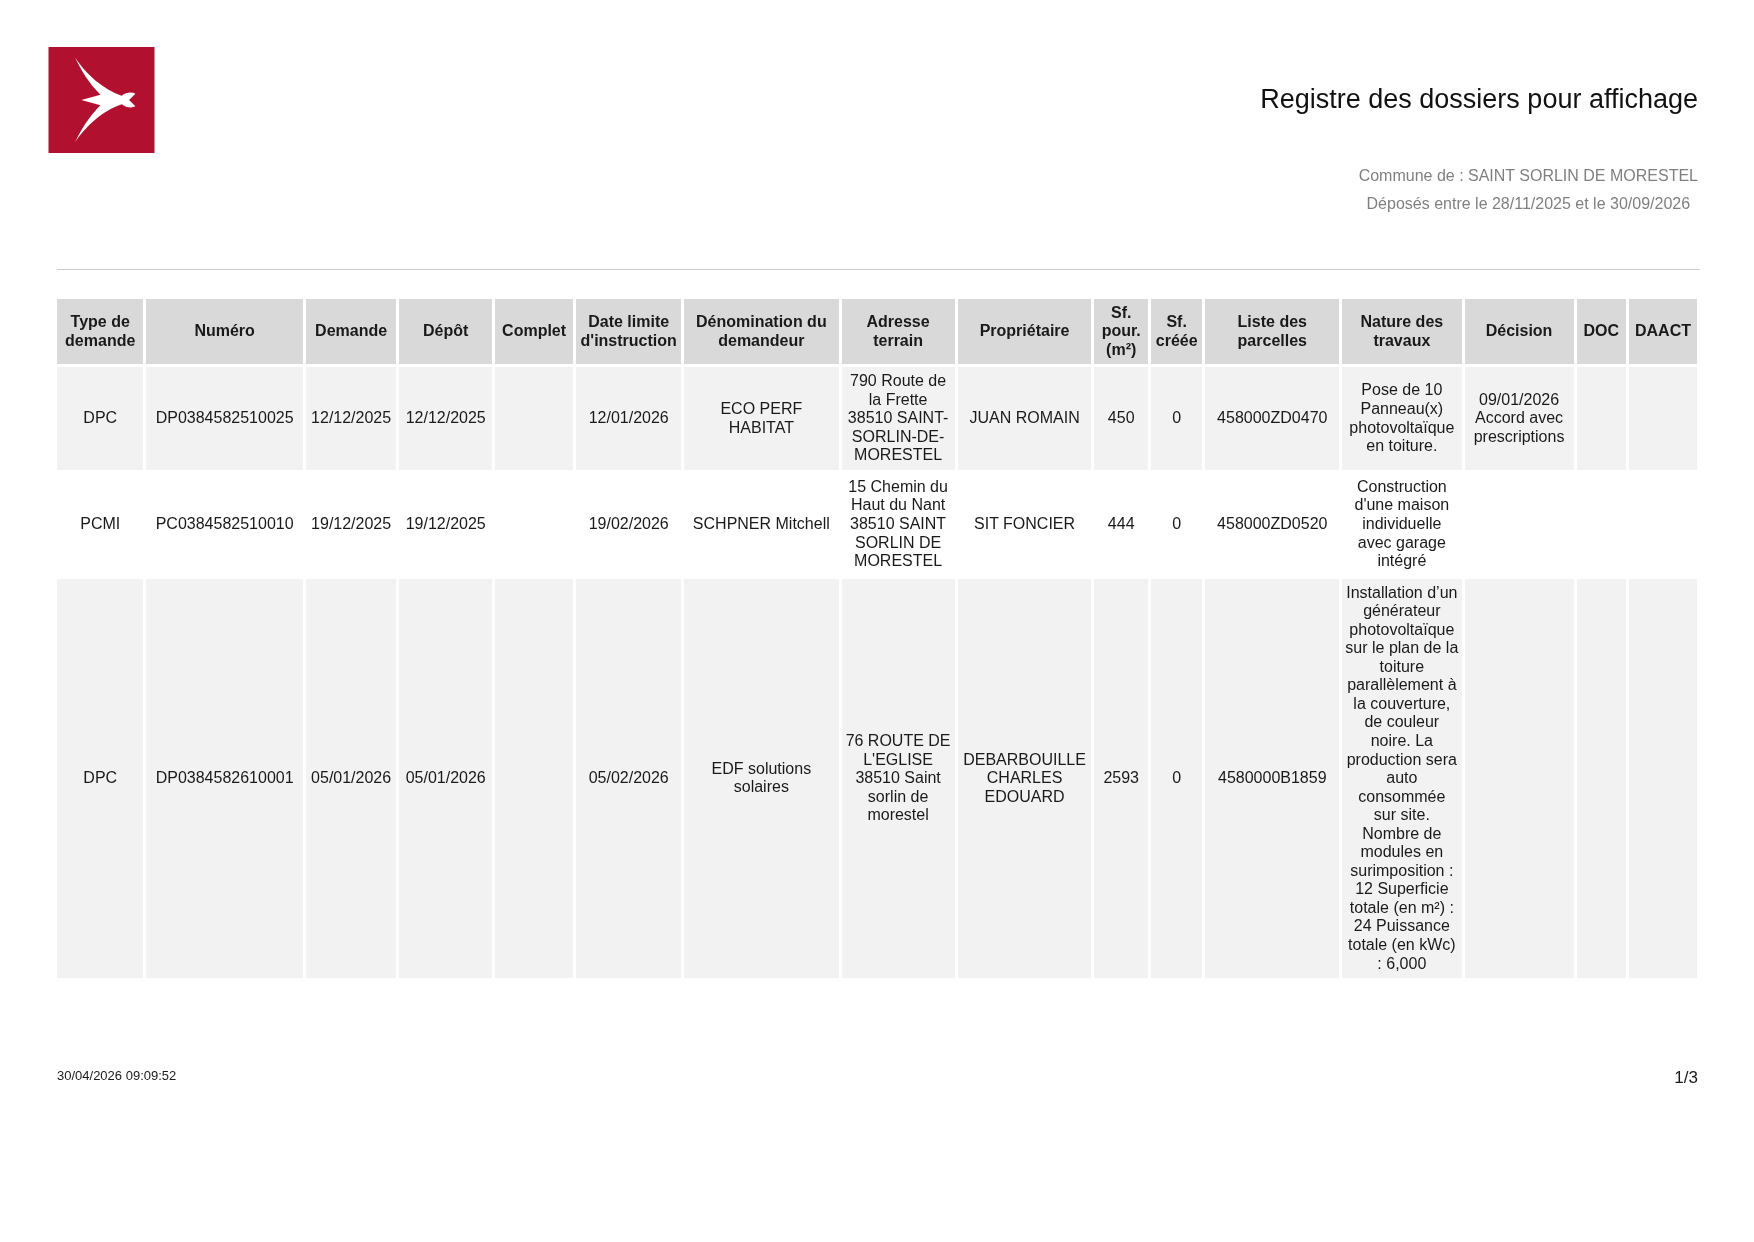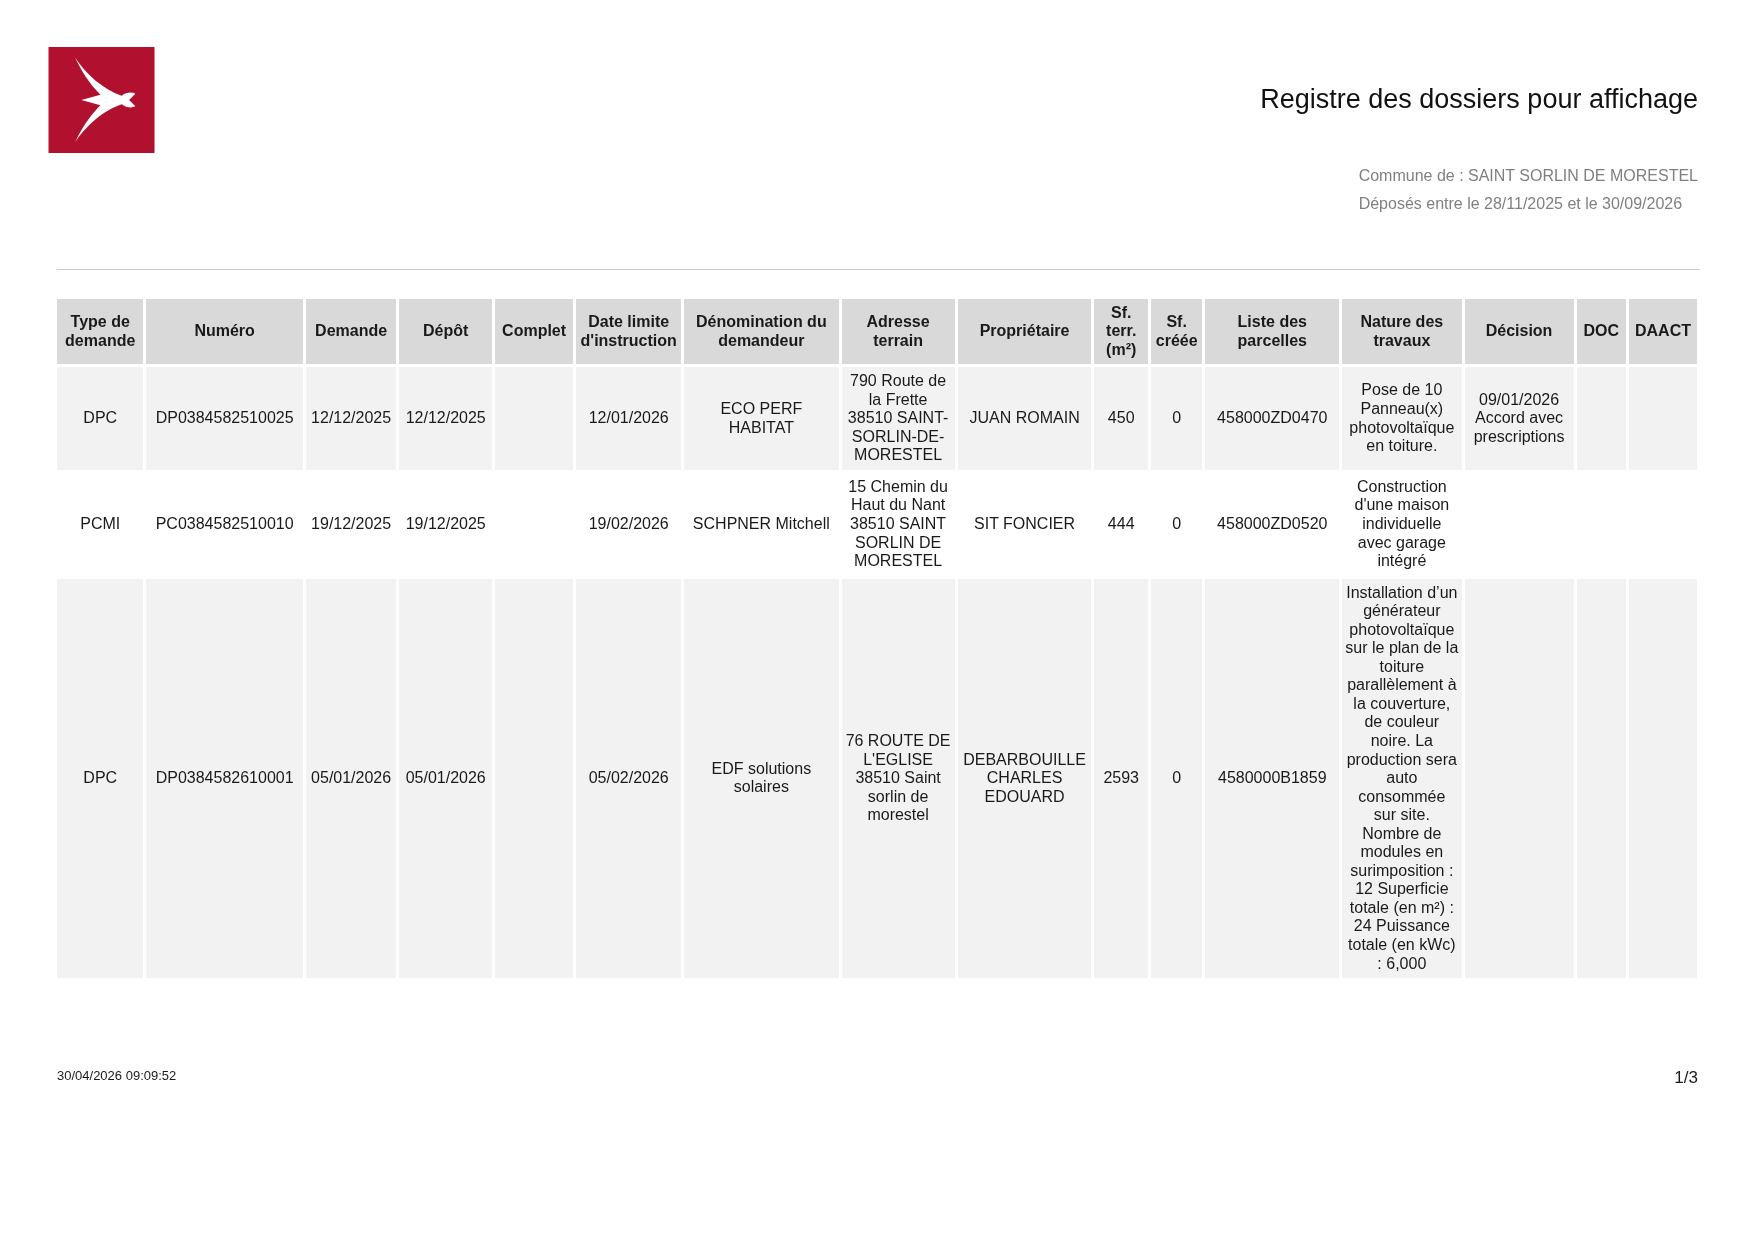--- a/index.html
+++ b/index.html
@@ -19,21 +19,21 @@
     display: block;
   }
   .doc-title {
     position: absolute; right: 56px; top: 84px;
     font-size: 27px; font-weight: 400; color: #111111;
     white-space: nowrap;
     margin-left: 20px;
   }
   .subtitle-block {
     position: absolute; right: 56px; top: 162px;
-    text-align: left; color: #808080; font-size: 16px; line-height: 28px;
+    text-align: center; color: #808080; font-size: 16px; line-height: 28px;
   }
   .top-rule {
     position: absolute; left: 57px; top: 269px;
     width: 1643px; height: 1px; background: #cccccc;
   }
 
   
   .registre-table {
     position: absolute; left: 54px; top: 296px;
     width: 1646px;
@@ -136,21 +136,21 @@
     <tr>
       <th>Type de demande</th>
       <th>Numéro</th>
       <th>Demande</th>
       <th>Dépôt</th>
       <th>Complet</th>
       <th>Date limite d'instruction</th>
       <th>Dénomination du demandeur</th>
       <th>Adresse terrain</th>
       <th>Propriétaire</th>
-      <th>Sf. terr. (m²)</th>
+      <th>Sf. pour. (m²)</th>
       <th>Sf. créée</th>
       <th>Liste des parcelles</th>
       <th>Nature des travaux</th>
       <th>Décision</th>
       <th>DOC</th>
       <th>DAACT</th>
     </tr>
   </thead>
   <tbody>
     <tr class="r1">

